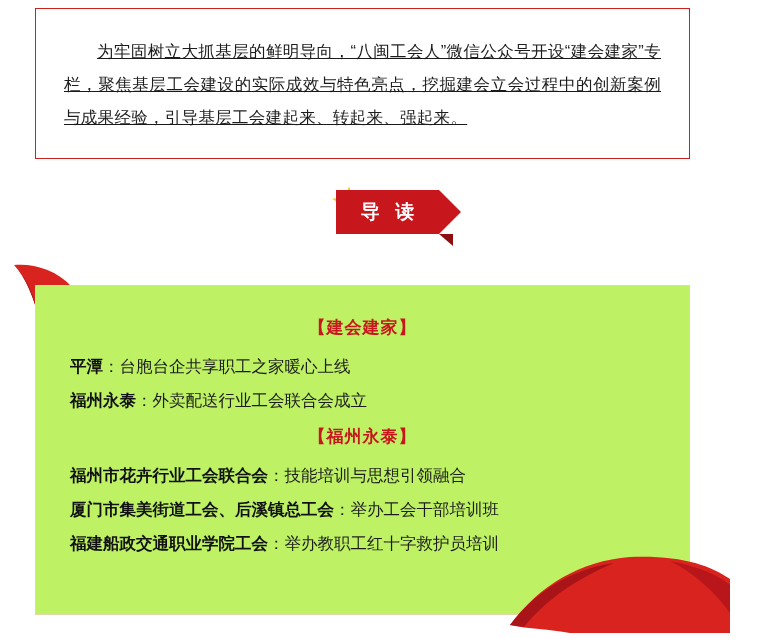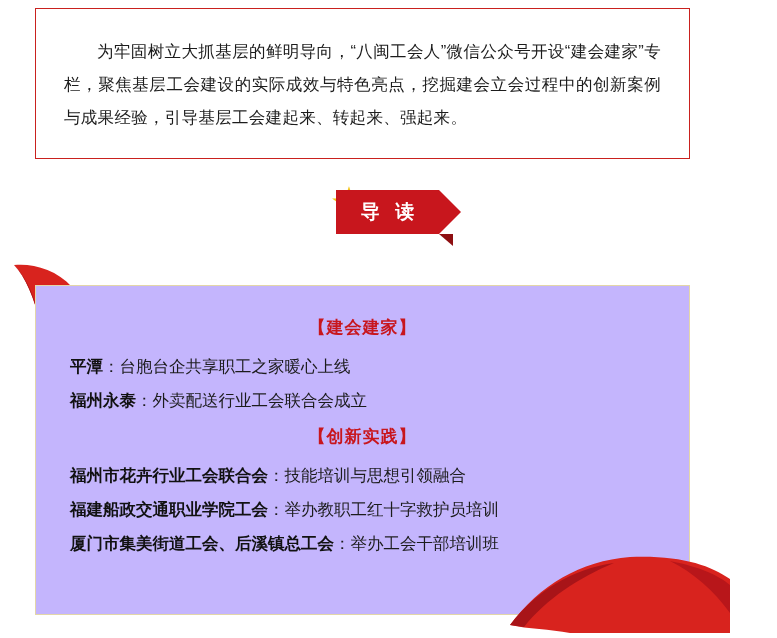--- a/index.html
+++ b/index.html
@@ -19,20 +19,21 @@
   
   .intro-wrap {
     position: absolute;
     left: 35px;
     top: 8px;
     width: 655px;
     box-sizing: border-box;
     border: 1px solid #c9211e;
     background: #ffffff;
     padding: 26px 28px 24px 28px;
+    text-decoration: underline;
   }
   .intro-text {
     font-size: 16.5px;
     line-height: 33px;
     letter-spacing: 0.3px;
     text-indent: 2em;
     color: #1c1c1c;
     font-family: "Liberation Sans", sans-serif;
     text-align: justify;
   }
@@ -102,21 +103,21 @@
   }
 
   
   .card {
     position: absolute;
     left: 35px;
     top: 285px;
     width: 655px;
     height: 330px;
     box-sizing: border-box;
-    background: #c4b5fd;
+    background: #bef264;
     border: 1px solid #e3d6a8;
   }
   .card-inner {
     padding: 22px 34px 0 34px;
   }
   .section-head {
     text-align: center;
     color: #c8161d;
     font-size: 17px;
     font-weight: bold;
@@ -178,30 +179,30 @@
 <div class="card">
   <div class="card-inner">
     <div class="section-head">【建会建家】</div>
     <div class="entry">
       <span class="lead">平潭</span><span class="rest">：台胞台企共享职工之家暖心上线</span>
     </div>
     <div class="entry">
       <span class="lead">福州永泰</span><span class="rest">：外卖配送行业工会联合会成立</span>
     </div>
 
-    <div class="section-head">【创新实践】</div>
+    <div class="section-head">【福州永泰】</div>
     <div class="entry">
       <span class="lead">福州市花卉行业工会联合会</span><span class="rest">：技能培训与思想引领融合</span>
     </div>
 
     <div class="entry">
+      <span class="lead">厦门市集美街道工会、后溪镇总工会</span><span class="rest">：举办工会干部培训班</span>
+    </div>
+    <div class="entry">
       <span class="lead">福建船政交通职业学院工会</span><span class="rest">：举办教职工红十字救护员培训</span>
-    </div>
-    <div class="entry">
-      <span class="lead">厦门市集美街道工会、后溪镇总工会</span><span class="rest">：举办工会干部培训班</span>
     </div>
   </div>
 </div>
 
 <div class="ribbon-br">
   <svg width="220" height="78" viewBox="0 0 220 78" xmlns="http://www.w3.org/2000/svg">
     <path d="M0 70 C 30 30, 70 6, 120 2 C 170 0, 200 10, 220 24 L 220 78 L 60 78 C 40 74, 18 74, 0 70 Z" fill="#d8231e"></path>
     <path d="M0 70 C 26 36, 62 14, 104 8 C 70 22, 36 44, 14 72 Z" fill="#a81418"></path>
     <path d="M160 6 C 190 12, 208 20, 220 30 L 220 58 C 204 36, 184 18, 160 6 Z" fill="#b8161a"></path>
   </svg>

